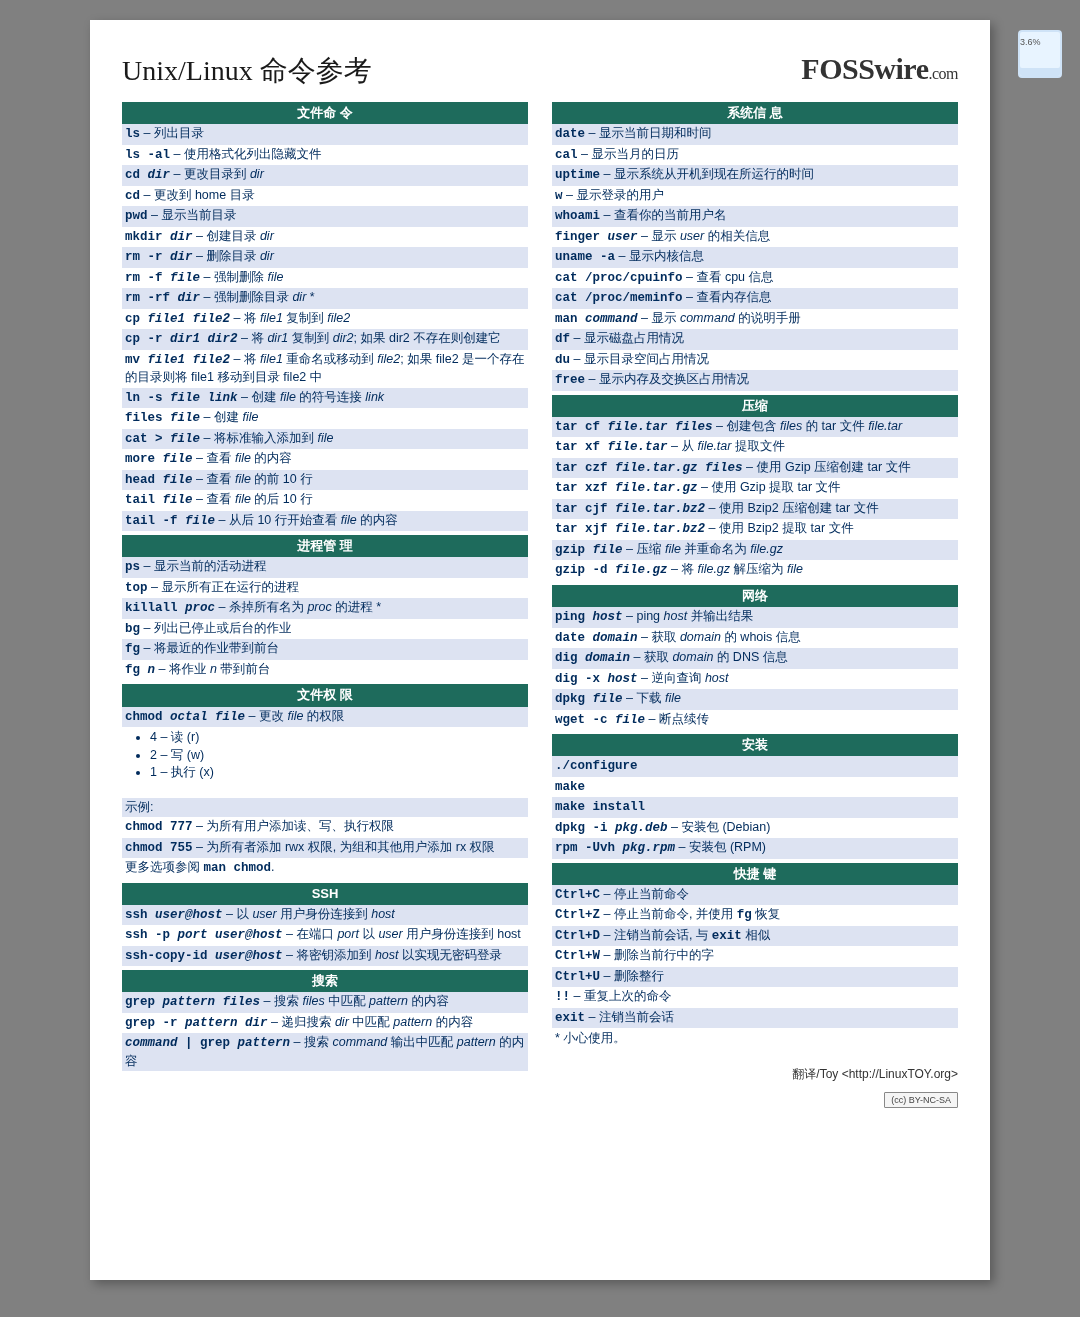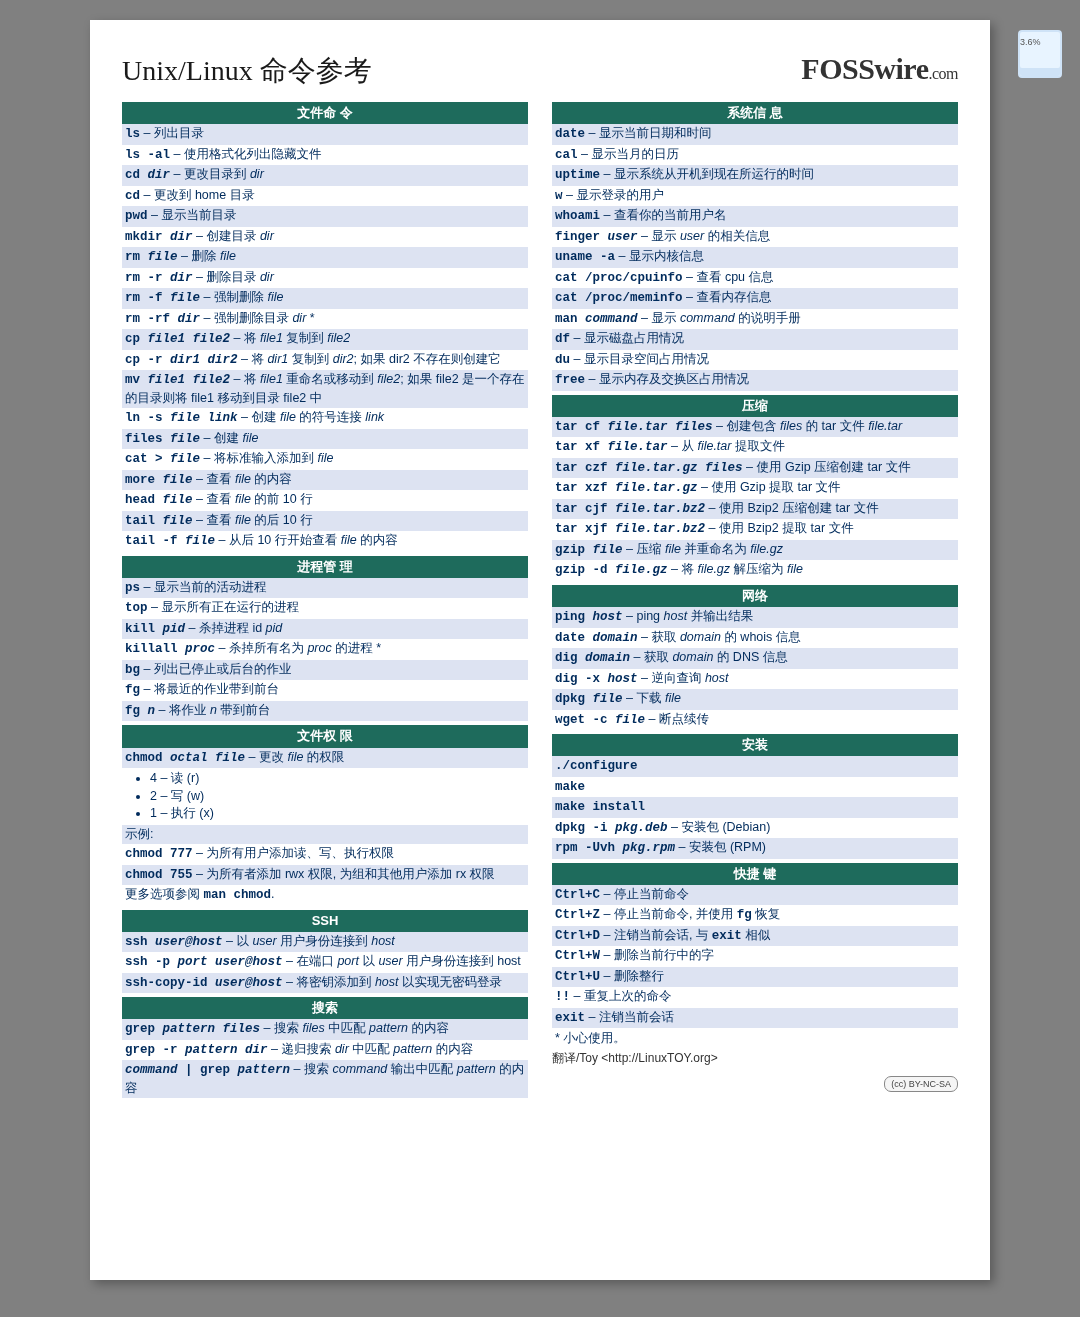--- a/index.html
+++ b/index.html
@@ -12,26 +12,26 @@
     .brand .c{ font-size:16px; }
     .cols { display:flex; gap:24px; }
     .col { flex:1; }
     .sec-h { background:#1e6b5c; color:#fff; text-align:center; font-weight:bold; padding:2px 0; font-size:13px; margin-top:4px; }
     .row { padding:1px 3px; }
     .row:nth-child(odd){ background:#dde3f2; }
     .row:nth-child(even){ background:#fff; }
     .cmd { font-family:'Courier New',monospace; font-weight:bold; }
     .arg { font-family:'Courier New',monospace; font-weight:bold; font-style:italic; }
     .it { font-style:italic; }
-    ul.b { margin:2px 0 2px 28px; padding:0; }
+    ul.b { margin:2px 0 16px 28px; padding:0; }
     ul.b li{ list-style:disc; padding:0; }
     .note { padding:2px 3px; }
-    .credit { text-align:left; font-size:12px; color:#333; margin-top:0; }
+    .credit { text-align:right; font-size:12px; color:#333; margin-top:16px; }
     .cc { text-align:right; margin-top:8px; }
-    .cc span{ display:inline-block; border:1px solid #888; border-radius:7px; padding:1px 6px; font-size:9px; background:#f5f5f5; color:#444; font-family:Arial; }
+    .cc span{ display:inline-block; border:1px solid #888; border-radius:1px; padding:1px 6px; font-size:9px; background:#f5f5f5; color:#444; font-family:Arial; }
   </style>
 </head>
 <body>
 
 <div class="badge">3.6%</div>
 
 <div class="page">
   <div class="hdr">
     <div class="ttl">Unix/Linux 命令参考</div>
     <div class="brand">
@@ -43,41 +43,39 @@
 
     <div class="col">
       <div class="sec-h">文件命 令</div>
       <div id="sec-file">
           <div class="row"><span class="cmd">ls</span> – 列出目录</div>
           <div class="row"><span class="cmd">ls -al</span> – 使用格式化列出隐藏文件</div>
           <div class="row"><span class="cmd">cd </span><span class="arg">dir</span> – 更改目录到 <span class="it">dir</span></div>
           <div class="row"><span class="cmd">cd</span> – 更改到 home 目录</div>
           <div class="row"><span class="cmd">pwd</span> – 显示当前目录</div>
           <div class="row"><span class="cmd">mkdir </span><span class="arg">dir</span> – 创建目录 <span class="it">dir</span></div>
-          <div class="row"><span class="cmd">rm </span><span class="arg">file</span> – 删除 <span class="it">file</span></div>
           <div class="row"><span class="cmd">rm -r </span><span class="arg">dir</span> – 删除目录 <span class="it">dir</span></div>
           <div class="row"><span class="cmd">rm -f </span><span class="arg">file</span> – 强制删除 <span class="it">file</span></div>
           <div class="row"><span class="cmd">rm -rf </span><span class="arg">dir</span> – 强制删除目录 <span class="it">dir</span> *</div>
           <div class="row"><span class="cmd">cp </span><span class="arg">file1 file2</span> – 将 <span class="it">file1</span> 复制到 <span class="it">file2</span></div>
           <div class="row"><span class="cmd">cp -r </span><span class="arg">dir1 dir2</span> – 将 <span class="it">dir1</span> 复制到 <span class="it">dir2</span>; 如果 dir2 不存在则创建它</div>
           <div class="row"><span class="cmd">mv </span><span class="arg">file1 file2</span> – 将 <span class="it">file1</span> 重命名或移动到 <span class="it">file2</span>; 如果 file2 是一个存在的目录则将 file1 移动到目录 file2 中</div>
           <div class="row"><span class="cmd">ln -s </span><span class="arg">file link</span> – 创建 <span class="it">file</span> 的符号连接 <span class="it">link</span></div>
           <div class="row"><span class="cmd">files </span><span class="arg">file</span> – 创建 <span class="it">file</span></div>
           <div class="row"><span class="cmd">cat &gt; </span><span class="arg">file</span> – 将标准输入添加到 <span class="it">file</span></div>
           <div class="row"><span class="cmd">more </span><span class="arg">file</span> – 查看 <span class="it">file</span> 的内容</div>
           <div class="row"><span class="cmd">head </span><span class="arg">file</span> – 查看 <span class="it">file</span> 的前 10 行</div>
           <div class="row"><span class="cmd">tail </span><span class="arg">file</span> – 查看 <span class="it">file</span> 的后 10 行</div>
           <div class="row"><span class="cmd">tail -f </span><span class="arg">file</span> – 从后 10 行开始查看 <span class="it">file</span> 的内容</div>
         </div>
 
       <div class="sec-h">进程管 理</div>
       <div id="sec-proc">
           <div class="row"><span class="cmd">ps</span> – 显示当前的活动进程</div>
           <div class="row"><span class="cmd">top</span> – 显示所有正在运行的进程</div>
-          <div class="row"><span class="cmd">kill </span><span class="arg">pid</span> – 杀掉进程 id <span class="it">pid</span></div>
           <div class="row"><span class="cmd">killall </span><span class="arg">proc</span> – 杀掉所有名为 <span class="it">proc</span> 的进程 *</div>
           <div class="row"><span class="cmd">bg</span> – 列出已停止或后台的作业</div>
           <div class="row"><span class="cmd">fg</span> – 将最近的作业带到前台</div>
           <div class="row"><span class="cmd">fg </span><span class="arg">n</span> – 将作业 <span class="it">n</span> 带到前台</div>
         </div>
 
       <div class="sec-h">文件权 限</div>
       <div id="sec-perm">
           <div class="row"><span class="cmd">chmod </span><span class="arg">octal file</span> – 更改 <span class="it">file</span> 的权限</div>
           <ul class="b row">

